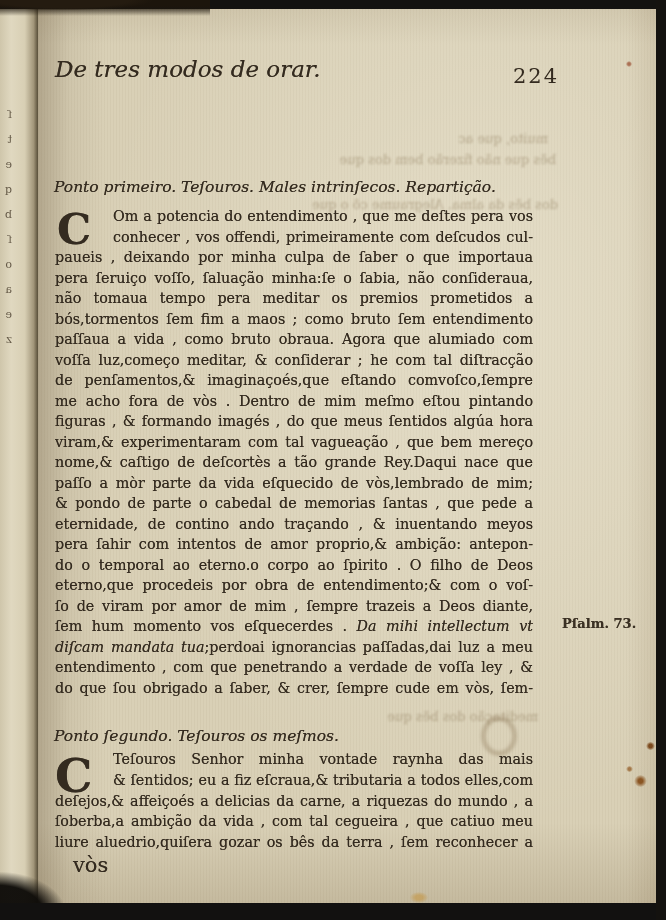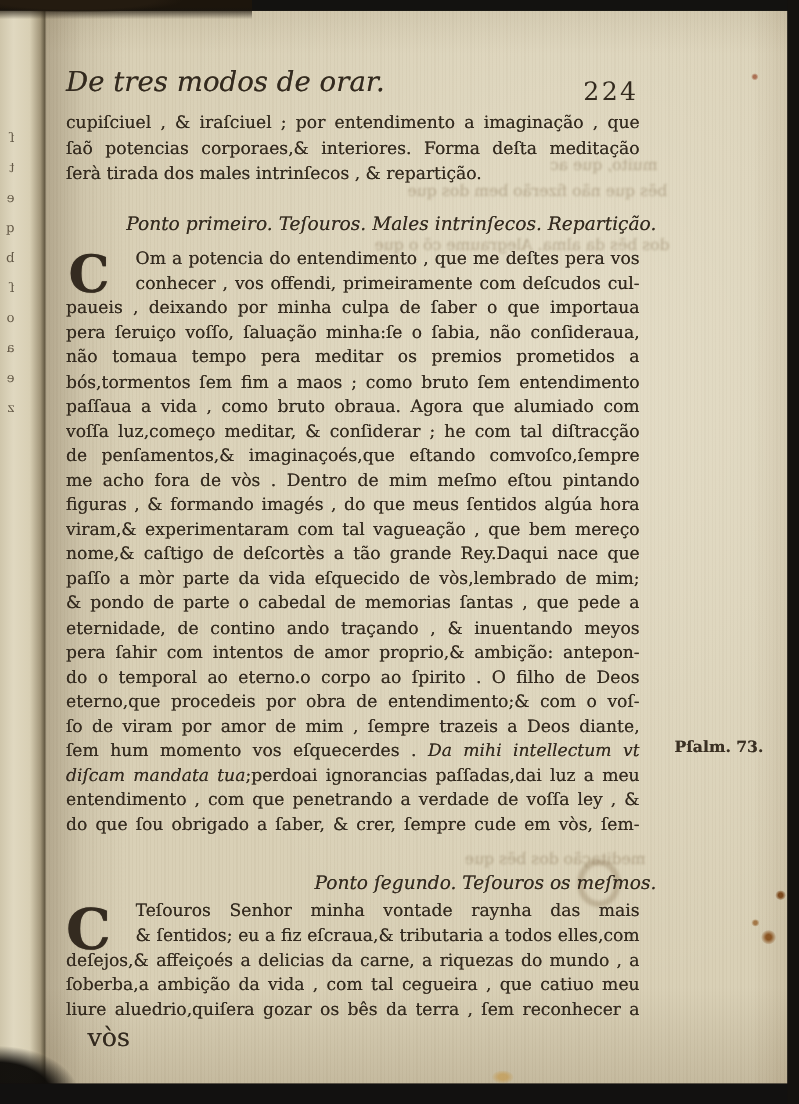--- a/index.html
+++ b/index.html
@@ -31,32 +31,32 @@
         linear-gradient(90deg,rgba(88,70,44,.30) 0%,rgba(88,70,44,.08) 5%,rgba(88,70,44,0) 11%),
         linear-gradient(270deg,rgba(120,95,60,.14) 0%,rgba(120,95,60,0) 5%),
         linear-gradient(0deg,rgba(105,85,52,.18) 0%,rgba(105,85,52,0) 9%),
         linear-gradient(180deg,rgba(105,85,52,.10) 0%,rgba(105,85,52,0) 4%),
         repeating-linear-gradient(90deg,rgba(112,92,60,.05) 0 1px,rgba(0,0,0,0) 1px 3px);
       color:#332a1f;}
   .running-head{position:absolute;left:17px;top:47px;width:478px;height:34px;
       font-style:italic;font-size:23px;text-align:left;
       text-shadow:0 0 .5px rgba(45,35,22,.65);}
   .pagenum{position:absolute;left:448px;top:55px;width:100px;font-style:normal;
-      font-size:21px;letter-spacing:2px;text-align:left;}
+      font-size:21px;letter-spacing:2px;text-align:center;}
   .para{position:absolute;left:17px;width:478px;}
   .ln{height:20.5px;line-height:20.5px;font-size:14.3px;
       text-align:justify;text-align-last:justify;overflow:hidden;white-space:nowrap0;
       text-shadow:0 0 .45px rgba(42,32,20,.72);}
   .p1 .ln{height:21px;line-height:21px;}
   .p3 .ln{height:20.8px;line-height:20.8px;}
   .ln.endline{text-align-last:left;}
   .ln.ind{margin-left:58px;}
   .it{font-style:italic;}
-  .heading{position:absolute;left:31px;width:478px;font-style:italic;font-size:15.5px;
-      text-align:right;text-shadow:0 0 .5px rgba(45,35,22,.7);}
+  .heading{position:absolute;left:16px;width:478px;font-style:italic;font-size:15.5px;
+      text-align:left;text-shadow:0 0 .5px rgba(45,35,22,.7);}
   .dropcap{position:absolute;font-size:43px;line-height:40px;font-weight:bold;
       color:#342b20;text-shadow:0 0 .6px rgba(45,35,22,.6);}
   .margin-note{position:absolute;left:524px;top:607px;width:80px;font-size:13px;
       line-height:15px;color:#3a3023;text-shadow:0 0 .4px rgba(45,35,22,.6);font-weight:bold;}
   .catchword{position:absolute;left:35px;top:844px;width:465px;
       text-align:left;padding-right:13px;box-sizing:border-box;
       font-size:21px;text-shadow:0 0 .5px rgba(45,35,22,.7);}
 
   
   .ghost{position:absolute;color:rgba(124,102,68,.42);font-size:13px;
@@ -96,25 +96,20 @@
 
     <div class="spot a"></div>
     <div class="spot b"></div>
     <div class="spot c"></div>
     <div class="spot d"></div>
     <div class="spot e"></div>
 
     <div class="running-head">De tres modos de orar.</div>
     <div class="pagenum">224</div>
 
-    <div class="para p1" style="top:84px;">
-      <div class="ln">cupiſciuel , &amp; iraſciuel ; por entendimento a imaginação , que</div>
-      <div class="ln">ſaõ potencias corporaes,&amp; interiores. Forma deſta meditação</div>
-      <div class="ln endline">ſerà tirada dos males intrinſecos , &amp; repartição.</div>
-    </div>
 
     <div class="heading" style="top:169px;">Ponto primeiro. Teſouros. Males intrinſecos. Repartição.</div>
 
     <div class="para p2" style="top:197px;">
       <span class="dropcap" style="left:2px;top:3px;">C</span>
       <div class="ln ind">Om a potencia do entendimento , que me deſtes pera vos</div>
       <div class="ln ind">conhecer , vos offendi, primeiramente com deſcudos cul-</div>
       <div class="ln">paueis , deixando por minha culpa de ſaber o que importaua</div>
       <div class="ln">pera ſeruiço voſſo, ſaluação minha:ſe o ſabia, não conſideraua,</div>
       <div class="ln">não tomaua tempo pera meditar os premios prometidos a</div>

